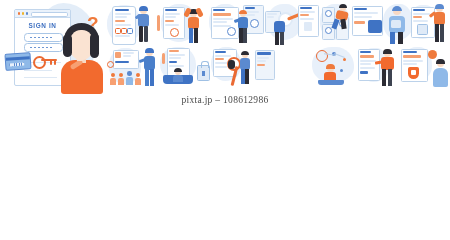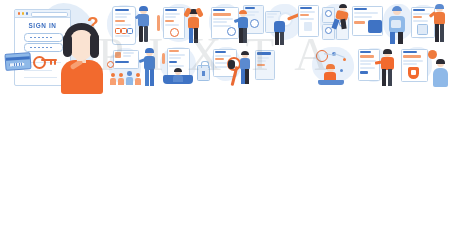--- a/index.html
+++ b/index.html
@@ -437,15 +437,15 @@
     </div>
     <div class="dot" style="left:28px;top:3px;width:9px;height:9px;background:#ef7a3c;"></div>
     <div class="person" style="left:32px;top:13px;width:18px;height:27px;">
       <div class="head" style="left:5px;top:0;width:7px;height:7px;background:#f7d9c4;"></div>
       <div class="head" style="left:4px;top:-1px;width:9px;height:5px;background:#2b2b33;border-radius:4px 4px 0 0;"></div>
       <div style="position:absolute;left:1px;top:8px;width:15px;height:19px;background:#8fb9e8;
                   border-radius:6px 6px 2px 2px;"></div>
     </div>
   </div>
 
-  <div id="watermark">PIXTA</div>
+  <div id="footer">pixta.jp – 108612986</div>
 
 </div>
 
 </body></html>

